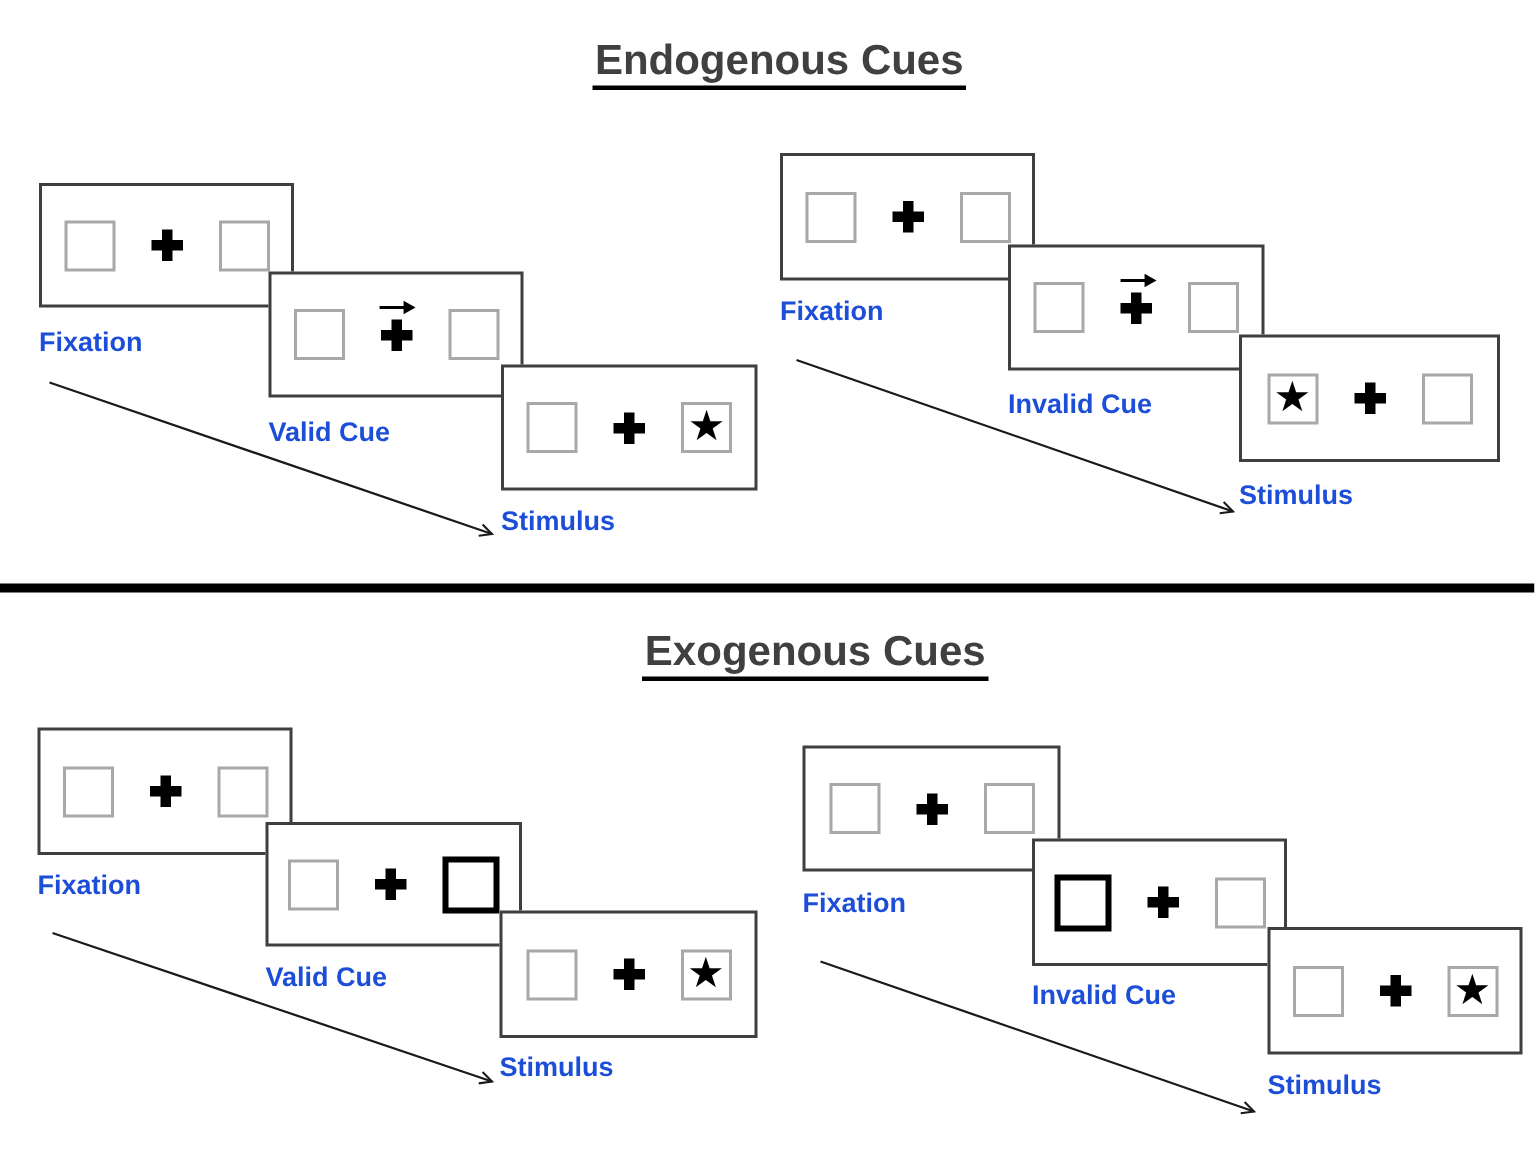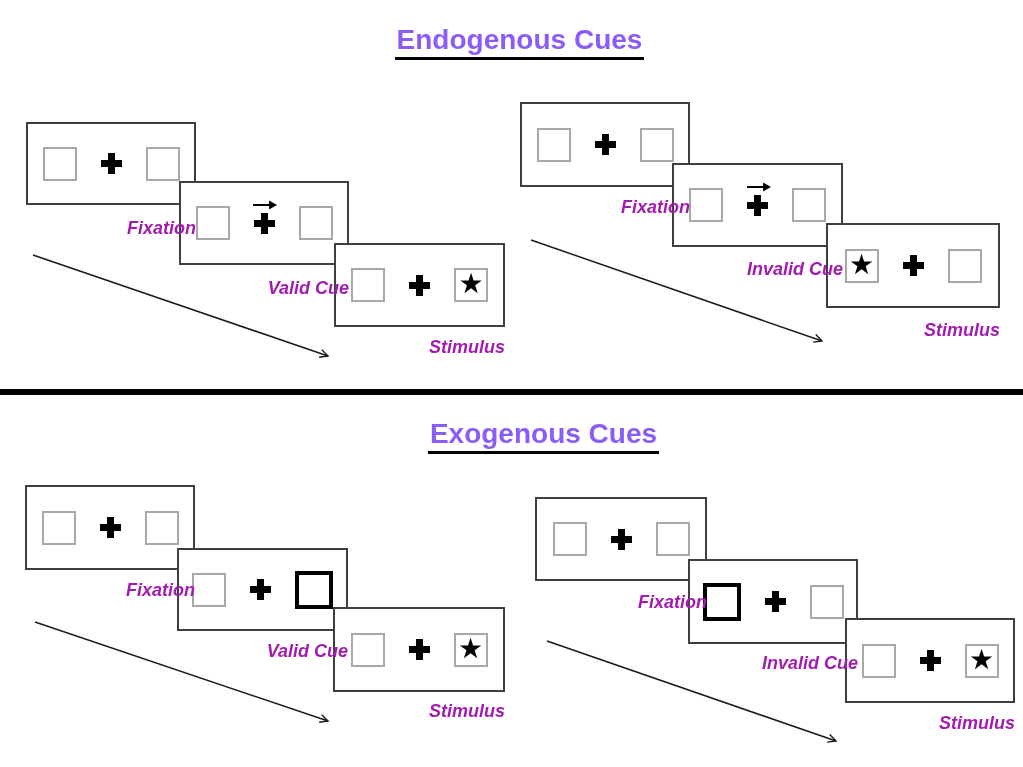--- a/index.html
+++ b/index.html
@@ -2,21 +2,21 @@
 <html><head>
 <meta charset="utf-8">
 <style>
   html,body{margin:0;padding:0;}
   body{
     width:1023px;height:767px;position:relative;background:#ffffff;
     font-family:"Liberation Sans", sans-serif;overflow:hidden;
   }
   .section-title{
     position:absolute;left:0;width:100%;text-align:center;
-    font-size:28px;font-weight:bold;color:#8b5cf6;
+    font-size:28px;font-weight:bold;color:#404040;
   }
   .section-title .title-text{
     display:inline-block;position:relative;left:8px;
     border-bottom:3px solid #000;padding:0 2px 1px 2px;
   }
   #endo-title{top:24px;}
   #exo-title{top:418px;padding-left:24px;}
   .divider{
     position:absolute;left:0;top:389px;width:100%;height:6px;background:#000;
   }
@@ -32,21 +32,21 @@
   .box.cued{width:38px;height:38px;border:4px solid #000;}
   .star{
     font-size:28px;line-height:1;color:#000;position:relative;top:-1px;
   }
   .sym{position:relative;width:21px;height:21px;}
   .plus{position:relative;width:21px;height:21px;}
   .plus::before{content:"";position:absolute;left:0;top:7px;width:21px;height:7px;background:#000;}
   .plus::after{content:"";position:absolute;left:7px;top:0;width:7px;height:21px;background:#000;}
   .cue-arrow{position:absolute;left:50%;transform:translateX(-46%);top:-16px;}
   .panel-label{
-    position:absolute;text-align:right;font-size:18px;font-weight:bold;color:#a21caf;font-style:italic;
+    position:absolute;text-align:left;font-size:18px;font-weight:bold;color:#1d4ed8;
   }
   
   .p-tl-1{left:26px;top:122px;width:170px;height:83px;}
   .p-tl-2{left:179px;top:181px;width:170px;height:84px;}
   .p-tl-3{left:334px;top:243px;width:171px;height:84px;}
   .l-tl-1{left:26px;top:218px;width:170px;}
   .l-tl-2{left:179px;top:278px;width:170px;}
   .l-tl-3{left:334px;top:337px;width:171px;}
   
   .p-tr-1{left:520px;top:102px;width:170px;height:85px;}

